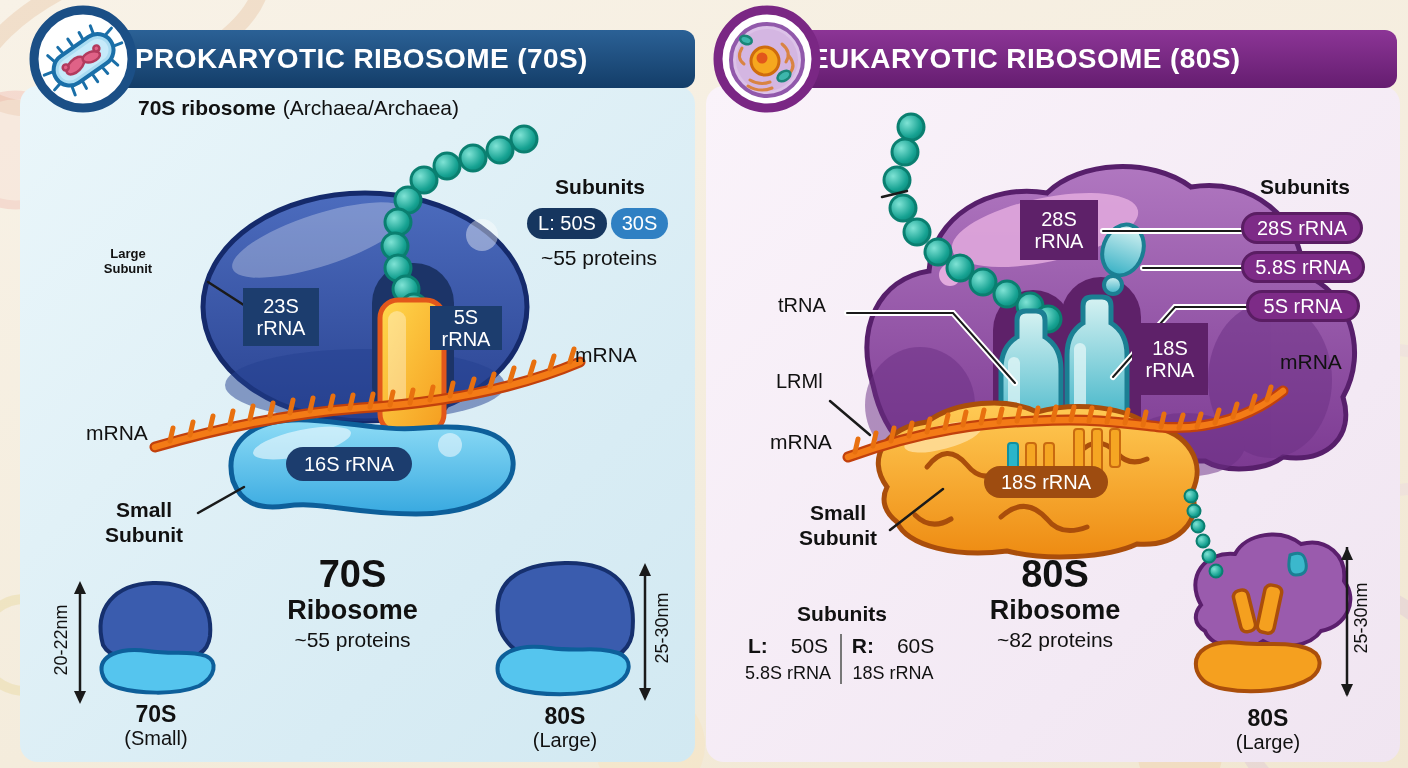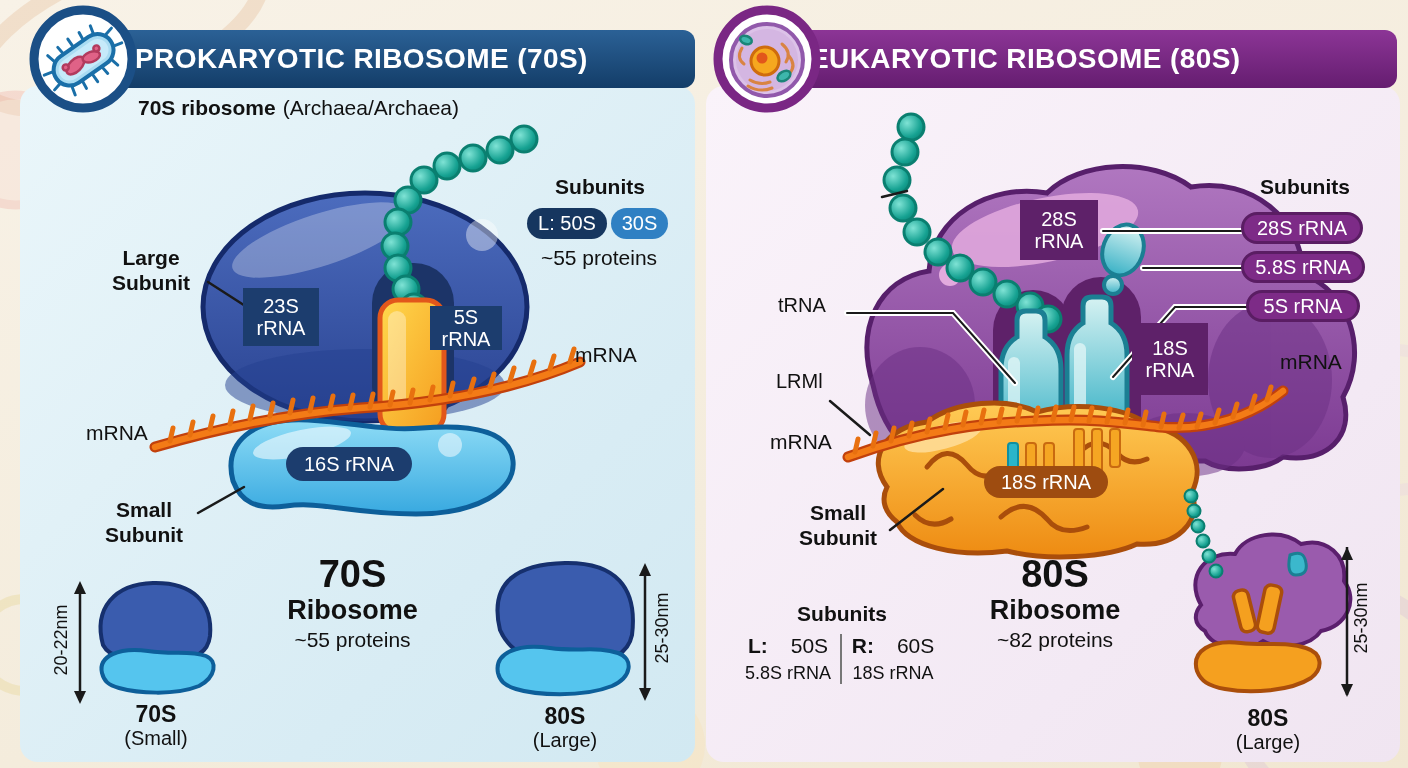--- a/index.html
+++ b/index.html
@@ -321,21 +321,21 @@
       </g>
       <rect x="556" y="500" width="17" height="48" rx="6" transform="rotate(12 564 524)" fill="#f5a01f" stroke="#aa4e0b" stroke-width="3.5"></rect>
       <rect x="532" y="505" width="15" height="42" rx="6" transform="rotate(-14 539 526)" fill="#f5a01f" stroke="#aa4e0b" stroke-width="3.5"></rect>
       <path d="M 585 470 q 14 -6 16 8 q 2 12 -10 12 q -10 0 -6 -20 Z" fill="#3bb8cc" stroke="#1b7f93" stroke-width="3"></path>
       <line x1="642" y1="462" x2="642" y2="610" stroke="#1a1a1a" stroke-width="2.5"></line>
       <polygon points="636,475 648,475 642,462" fill="#1a1a1a"></polygon>
       <polygon points="636,599 648,599 642,612" fill="#1a1a1a"></polygon>
     </g>
   </svg>
 
-  <div class="lbl c bold" style="left:99px;top:246px;width:104px;font-size:21px;">Large
+  <div class="lbl c bold" style="left:76px;top:246px;width:104px;font-size:13px;">Large
 Subunit</div>
   <div class="badge badge-navy" style="left:243px;top:288px;width:76px;height:58px;">23S
 rRNA</div>
   <div class="badge badge-navy" style="left:430px;top:306px;width:72px;height:44px;">5S
 rRNA</div>
   <div class="lbl c bold" style="left:546px;top:175px;width:108px;font-size:21px;">Subunits</div>
   <div class="pill pill-navy" style="left:527px;top:208px;width:80px;height:31px;">L: 50S</div>
   <div class="pill pill-blue" style="left:611px;top:208px;width:57px;height:31px;">30S</div>
   <div class="lbl c" style="left:524px;top:246px;width:150px;font-size:21px;">~55 proteins</div>
   <div class="lbl" style="left:86px;top:421px;width:80px;font-size:21px;">mRNA</div>

